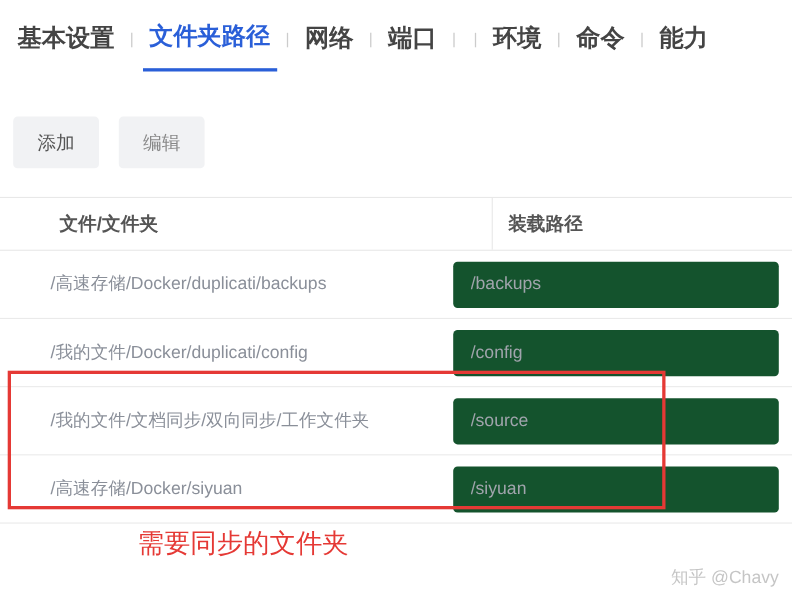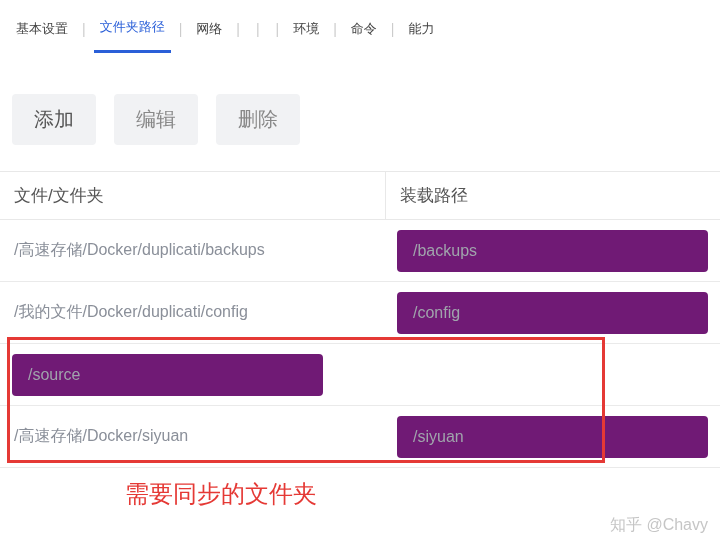--- a/index.html
+++ b/index.html
@@ -11,22 +11,22 @@
       overflow: hidden;
       position: relative;
     }
     .tabs {
       display: flex;
       align-items: center;
       padding: 10px 10px 0 10px;
       border-bottom: 1px solid #fff;
     }
     .tab {
-      font-size: 13px;
-      font-weight: 400;
+      font-size: 22px;
+      font-weight: 700;
       color: #444;
       padding: 8px 6px 14px 6px;
       cursor: pointer;
       white-space: nowrap;
     }
     .tab-divider {
       color: #ccc;
       font-size: 14px;
       margin: 0 8px;
       padding-bottom: 6px;
@@ -39,62 +39,64 @@
     .toolbar {
       display: flex;
       gap: 18px;
       padding: 40px 12px 26px 12px;
     }
     .btn {
       background: #f1f2f4;
       border: none;
       border-radius: 4px;
       padding: 12px 22px;
-      font-size: 20px;
+      font-size: 17px;
       color: #888;
       cursor: pointer;
     }
     .btn.primary { color: #555; }
     .table {
       width: 100%;
     }
     .table-header {
       display: flex;
       border-top: 1px solid #e8e8e8;
       border-bottom: 1px solid #e8e8e8;
       background: #fff;
     }
     .table-header .col1, .table-header .col2 {
       font-size: 17px;
-      font-weight: 400;
+      font-weight: 700;
       color: #555;
       padding: 12px 14px;
+      margin-left: 40px;
     }
     .table-header .col1 { width: 385px; }
     .table-header .col2 { width: 286px; border-left: 1px solid #e8e8e8; }
     .row {
       display: flex;
       align-items: center;
       border-bottom: 1px solid #eaeaea;
       min-height: 62px;
+      padding-left: 32px;
     }
     .row .col1 {
       width: 385px;
       padding: 0 14px;
       font-size: 16px;
       color: #8a8f99;
     }
     .row .col2 {
       width: 335px;
       padding: 8px 12px;
     }
     .mount-input {
       width: 100%;
       height: 42px;
-      background: #701a75;
+      background: #14532d;
       border: none;
       border-radius: 4px;
       padding: 0 16px;
       font-size: 16px;
       color: #a0a4ac;
     }
     .highlight-box {
       position: absolute;
       left: 7px;
       top: 337px;
@@ -122,50 +124,51 @@
 </head>
 <body>
 
 <div class="tabs">
   <span class="tab">基本设置</span>
   <span class="tab-divider">|</span>
   <span class="tab active">文件夹路径</span>
   <span class="tab-divider">|</span>
   <span class="tab">网络</span>
   <span class="tab-divider">|</span>
+  <span class="tab">端口</span>
   <span class="tab-divider">|</span>
   <span class="tab-divider">|</span>
   <span class="tab">环境</span>
   <span class="tab-divider">|</span>
   <span class="tab">命令</span>
   <span class="tab-divider">|</span>
   <span class="tab">能力</span>
 </div>
 
 <div class="toolbar">
   <button class="btn primary">添加</button>
   <button class="btn">编辑</button>
-  <button class="btn">删除</button>
 </div>
 
 <div class="table">
   <div class="table-header">
     <div class="col1">文件/文件夹</div>
     <div class="col2">装载路径</div>
   </div>
 
   <div class="row">
     <div class="col1">/高速存储/Docker/duplicati/backups</div>
     <div class="col2"><input class="mount-input" readonly="" value="/backups" style=""></div>
   </div>
   <div class="row">
     <div class="col1">/我的文件/Docker/duplicati/config</div>
     <div class="col2"><input class="mount-input" readonly="" value="/config" style=""></div>
   </div>
   <div class="row">
+    <div class="col1">/我的文件/文档同步/双向同步/工作文件夹</div>
     <div class="col2"><input class="mount-input" readonly="" value="/source" style=""></div>
   </div>
   <div class="row">
     <div class="col1">/高速存储/Docker/siyuan</div>
     <div class="col2"><input class="mount-input" readonly="" value="/siyuan" style=""></div>
   </div>
 </div>
 
 <div class="highlight-box"></div>
 <div class="annotation">需要同步的文件夹</div>

